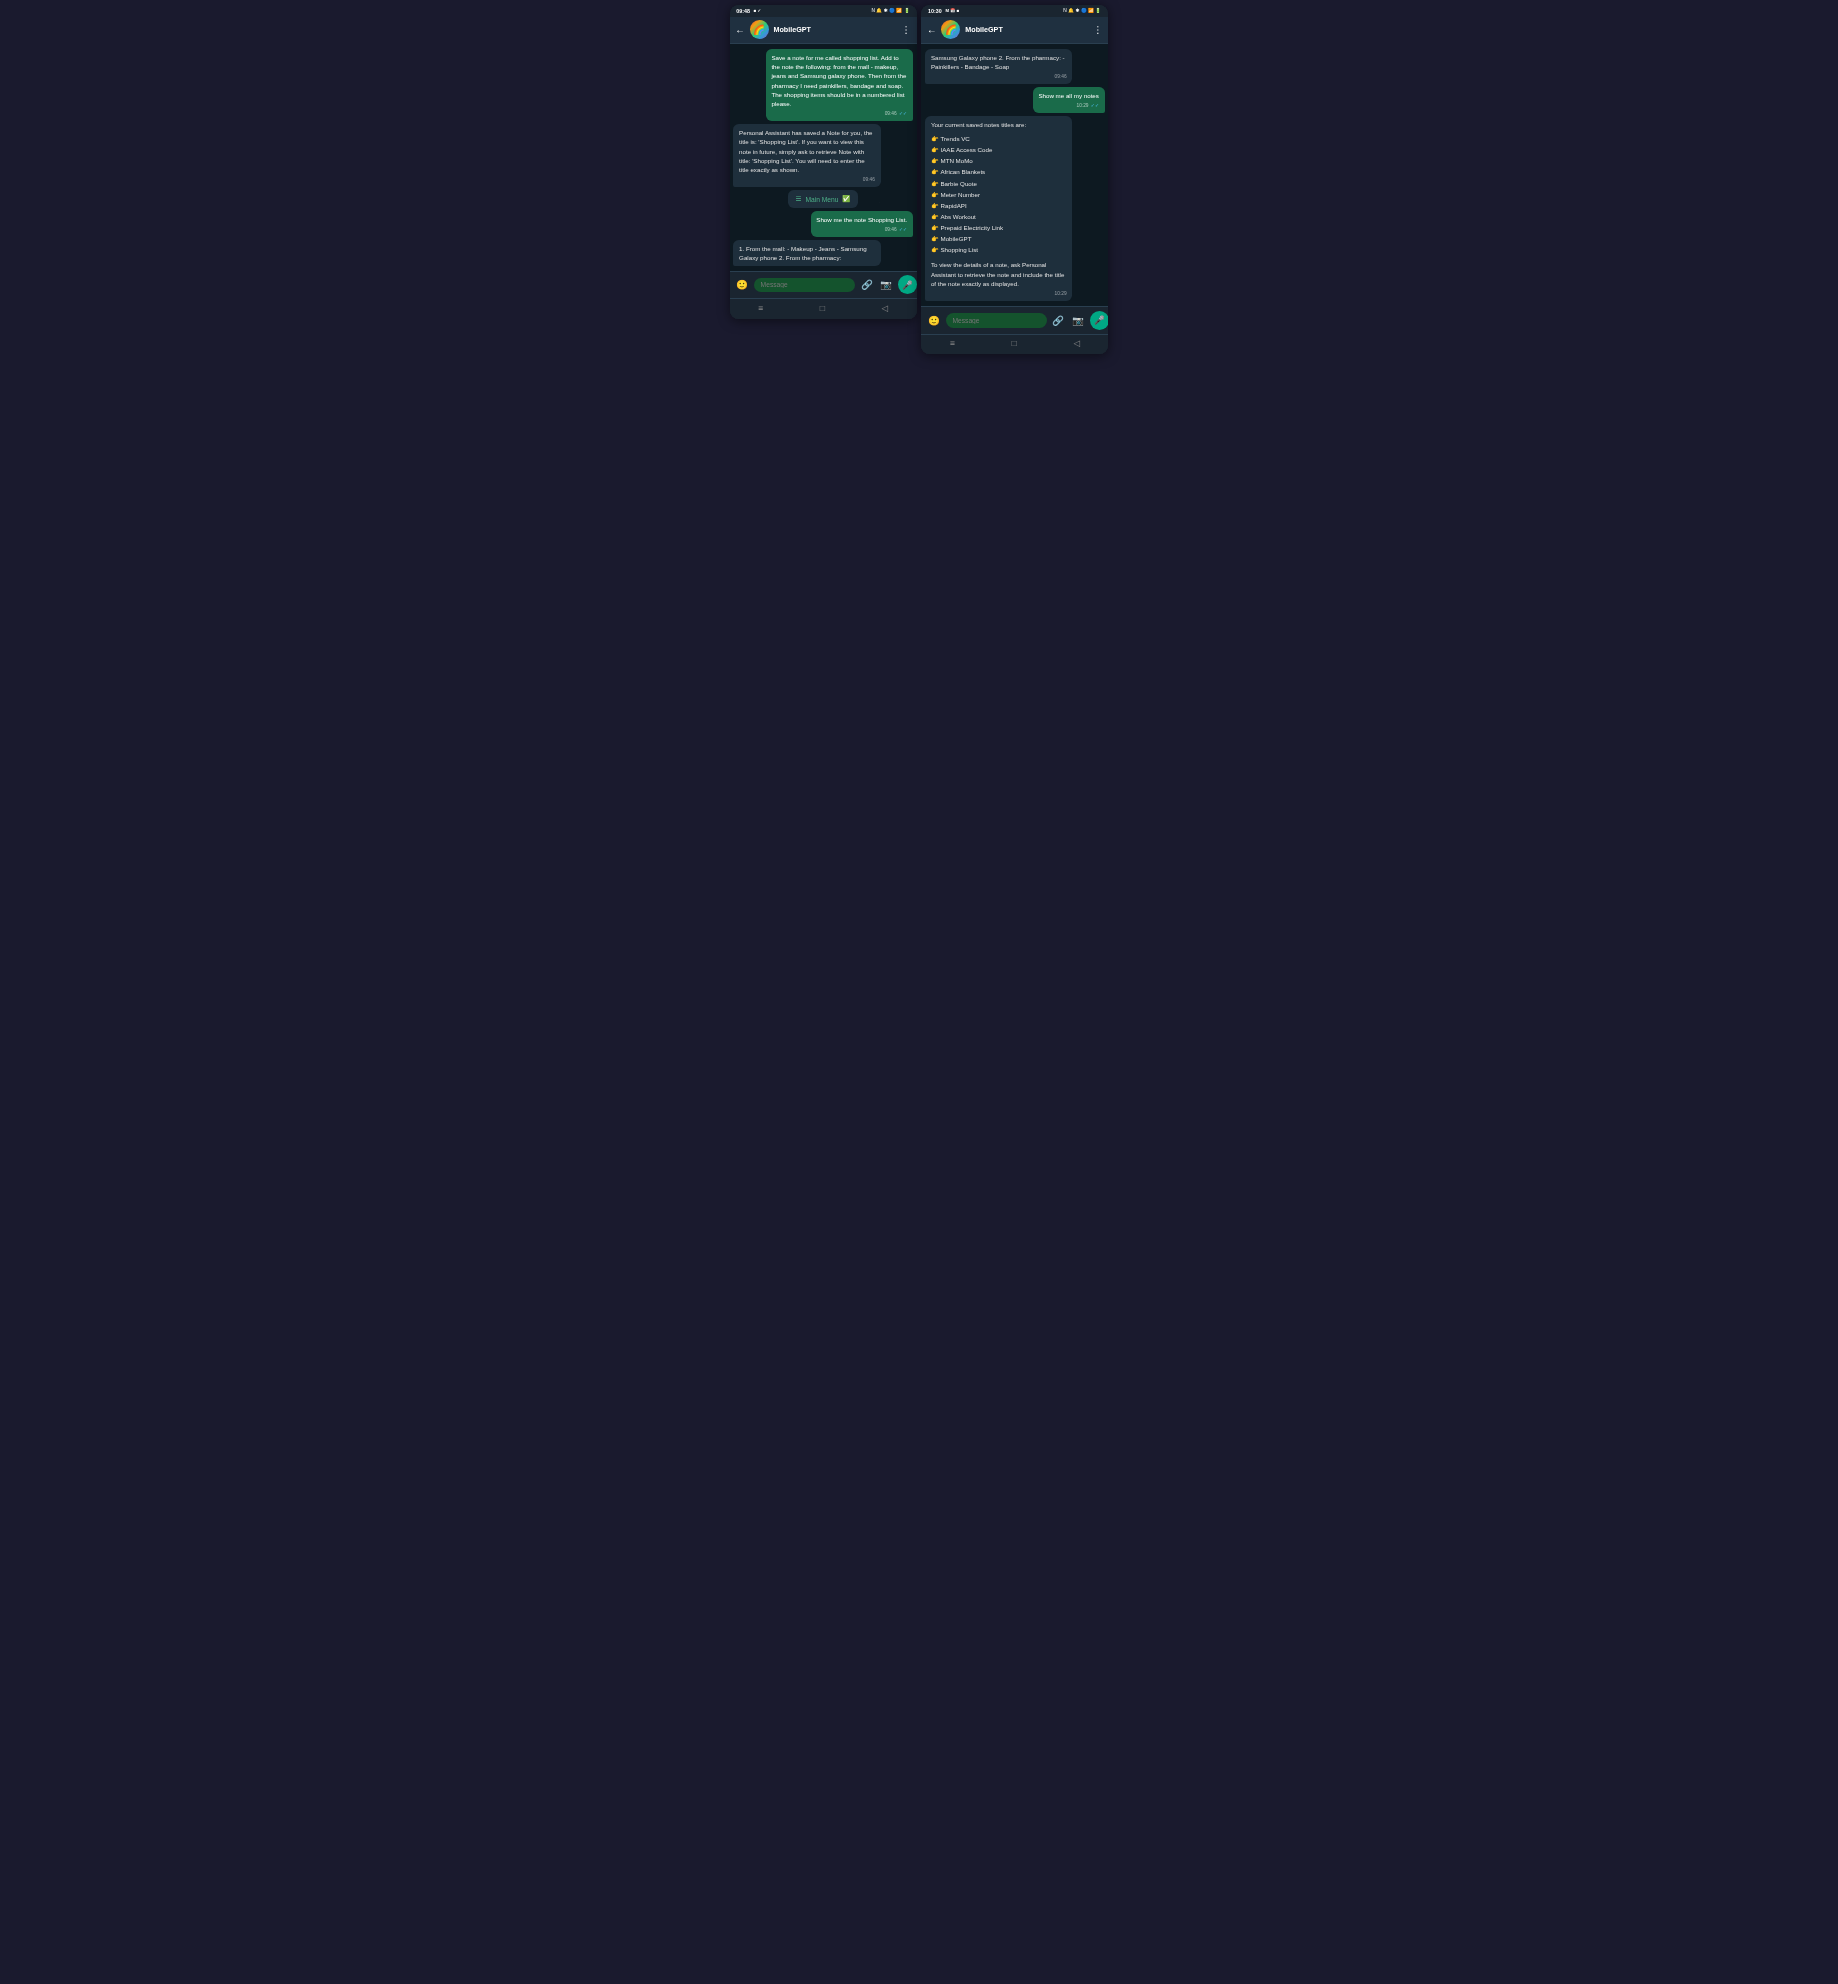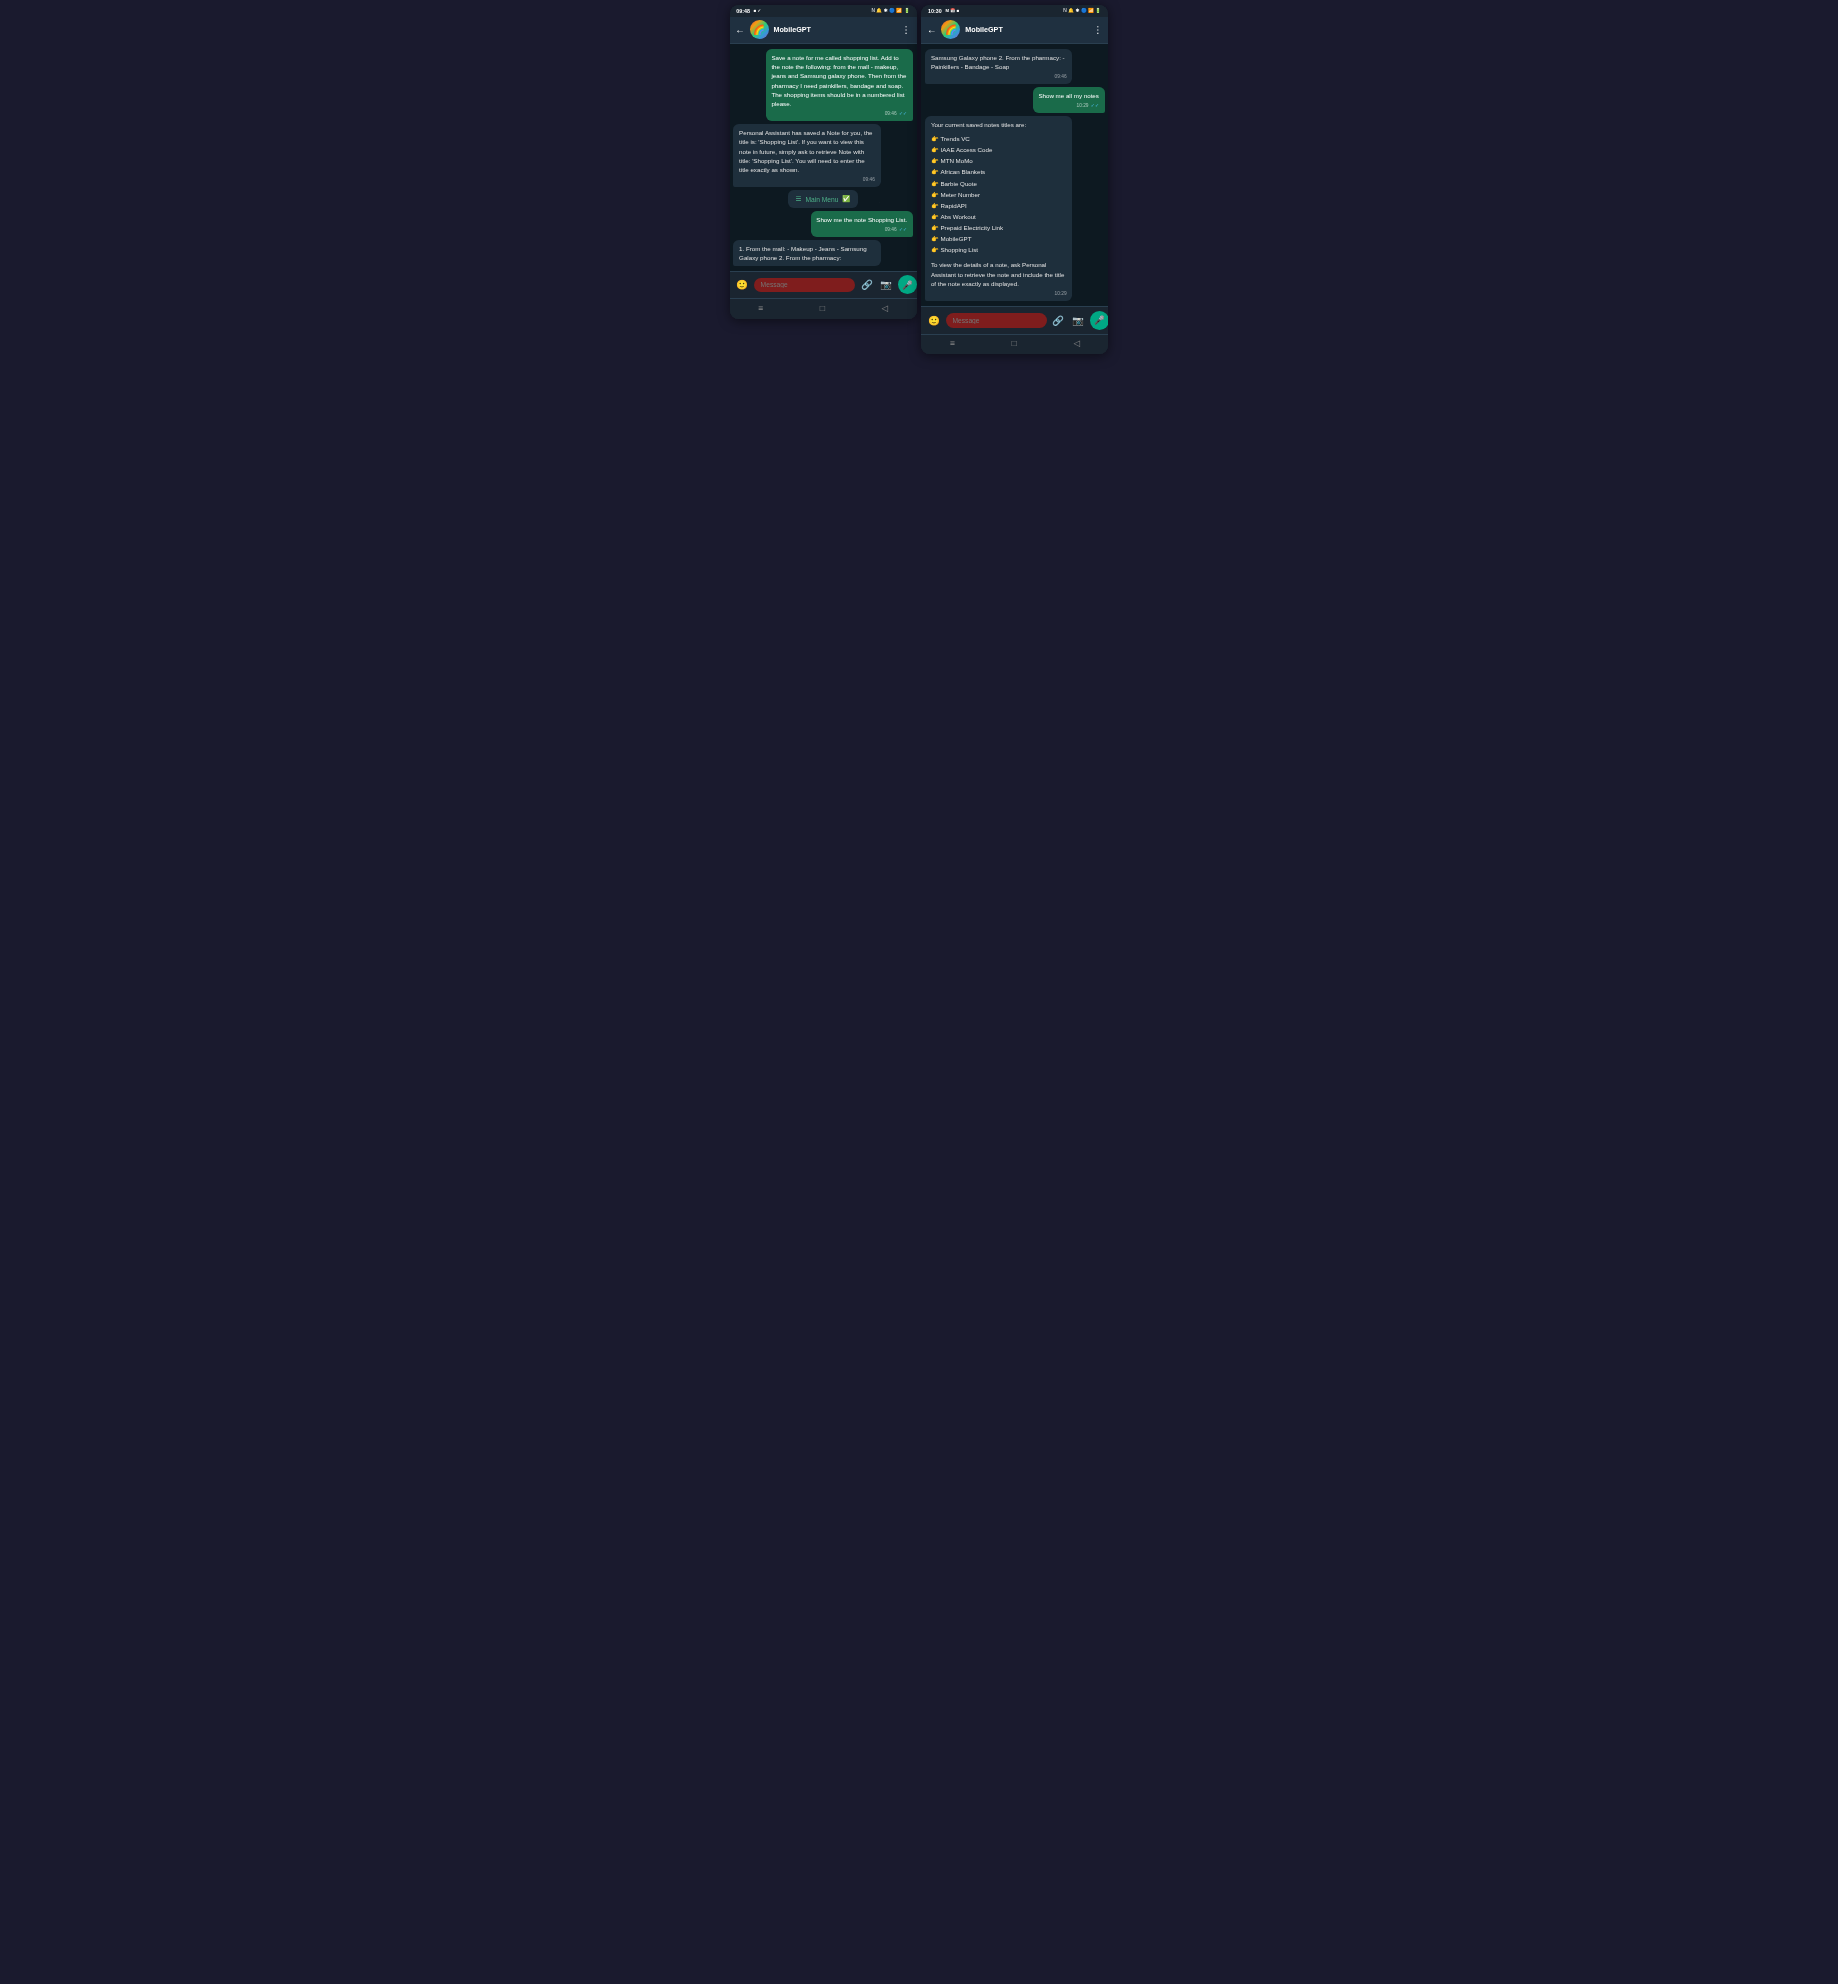--- a/index.html
+++ b/index.html
@@ -122,21 +122,21 @@
     .bottom-bar {
       background: #1a2530;
       display: flex;
       align-items: center;
       padding: 3.8px 4.8px;
       gap: 3.8px;
       border-top: 0.5px solid #2a3f50;
     }
     .bottom-bar input {
       flex: 1;
-      background: #7f1d1d;
+      background: #14532d;
       border: none;
       border-radius: 10.5px;
       padding: 3.8px 6.7px;
       color: #999;
       font-size: 6.7px;
       outline: none;
     }
     .mic-btn {
       width: 19px; height: 19px;
       background: #00a884;

